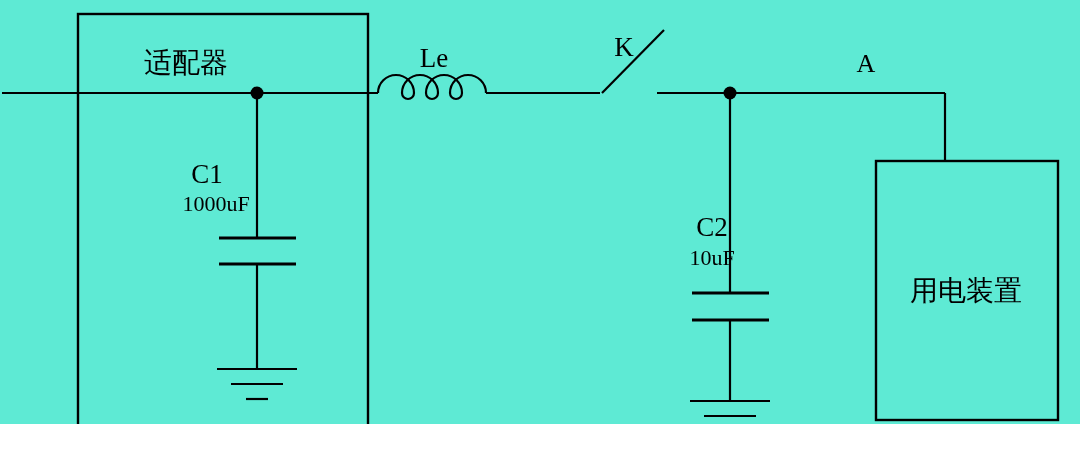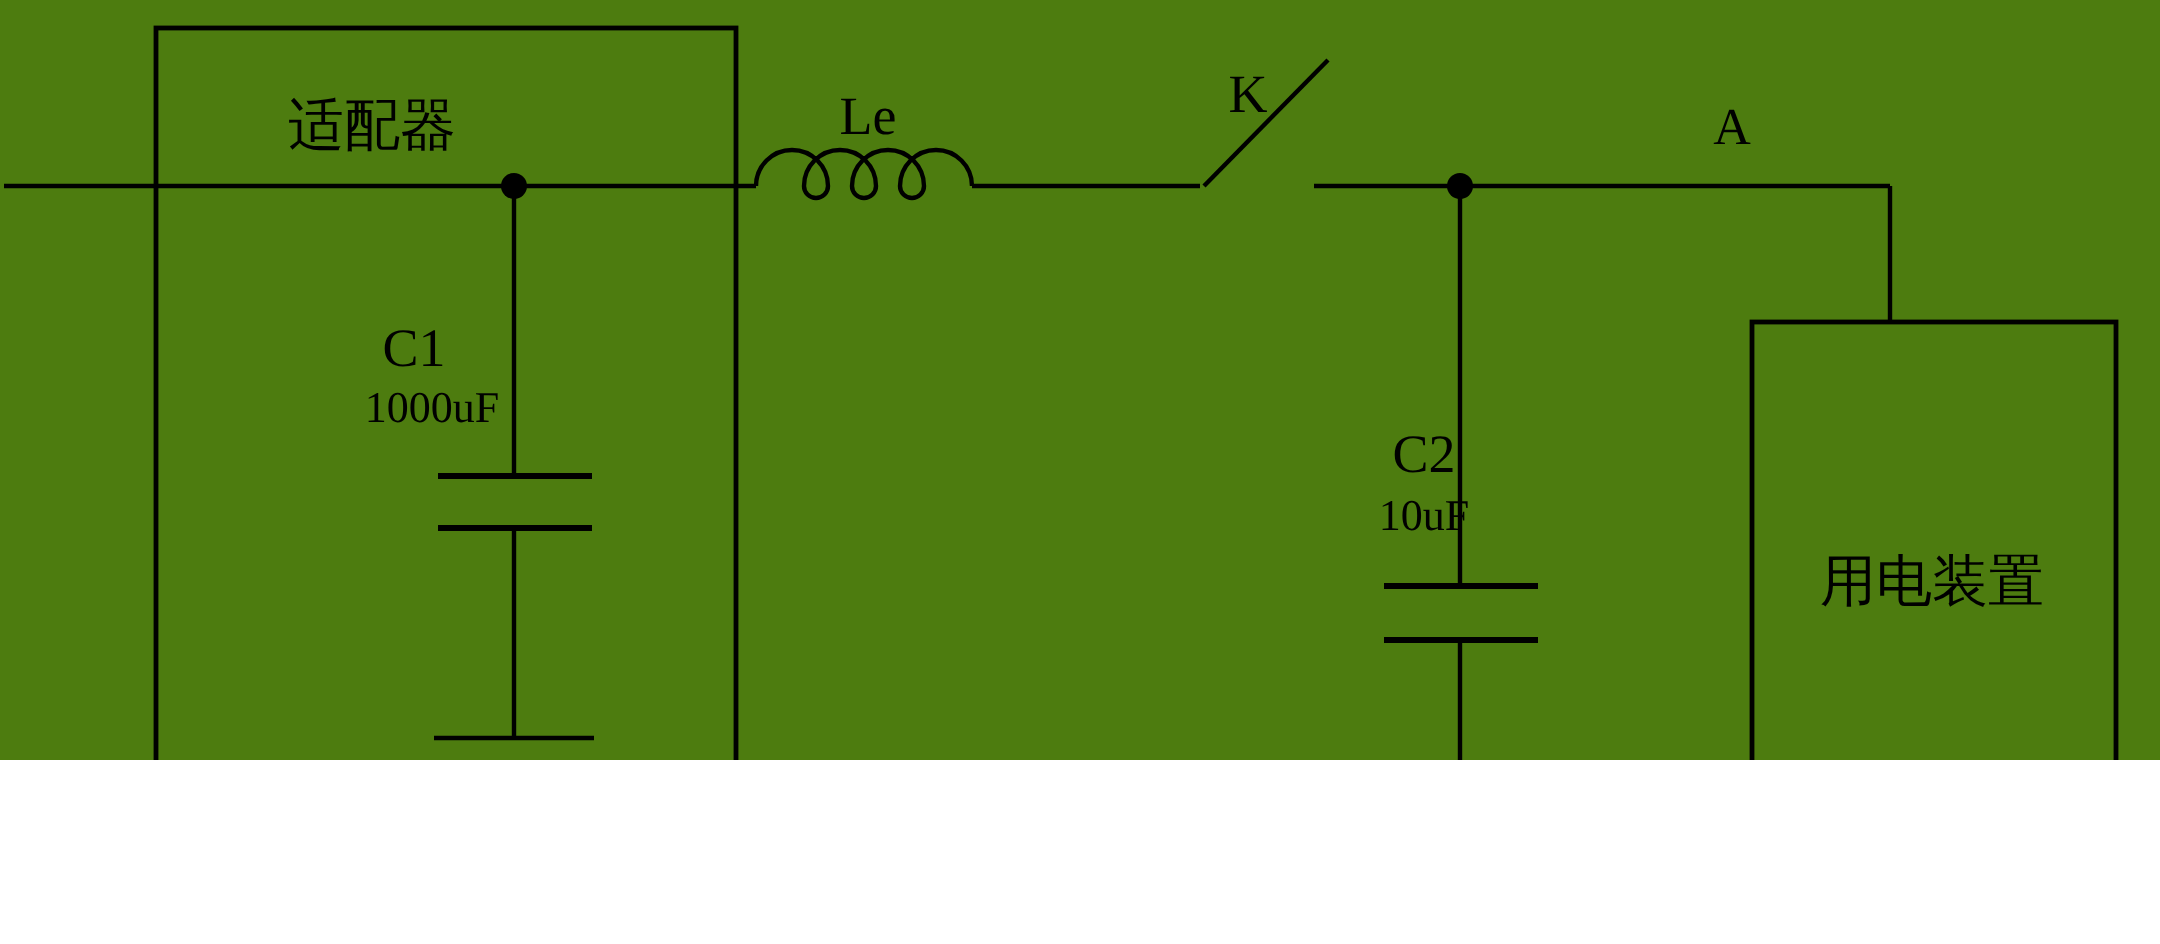--- a/index.html
+++ b/index.html
@@ -3,22 +3,22 @@
 <meta charset="utf-8">
 <style>
   html, body {
     margin: 0;
     padding: 0;
     background: #ffffff;
   }
   .canvas-wrap {
     position: relative;
     width: 1080px;
-    height: 380px;
-    background: #4d7c0f;
+    height: 424px;
+    background: #5eead4;
     overflow: hidden;
     font-family: "Liberation Serif", "DejaVu Serif", serif;
   }
   svg text {
     font-family: "Liberation Serif", "DejaVu Serif", serif;
     fill: #000000;
   }
   .stroke {
     stroke: #000000;
     fill: none;

